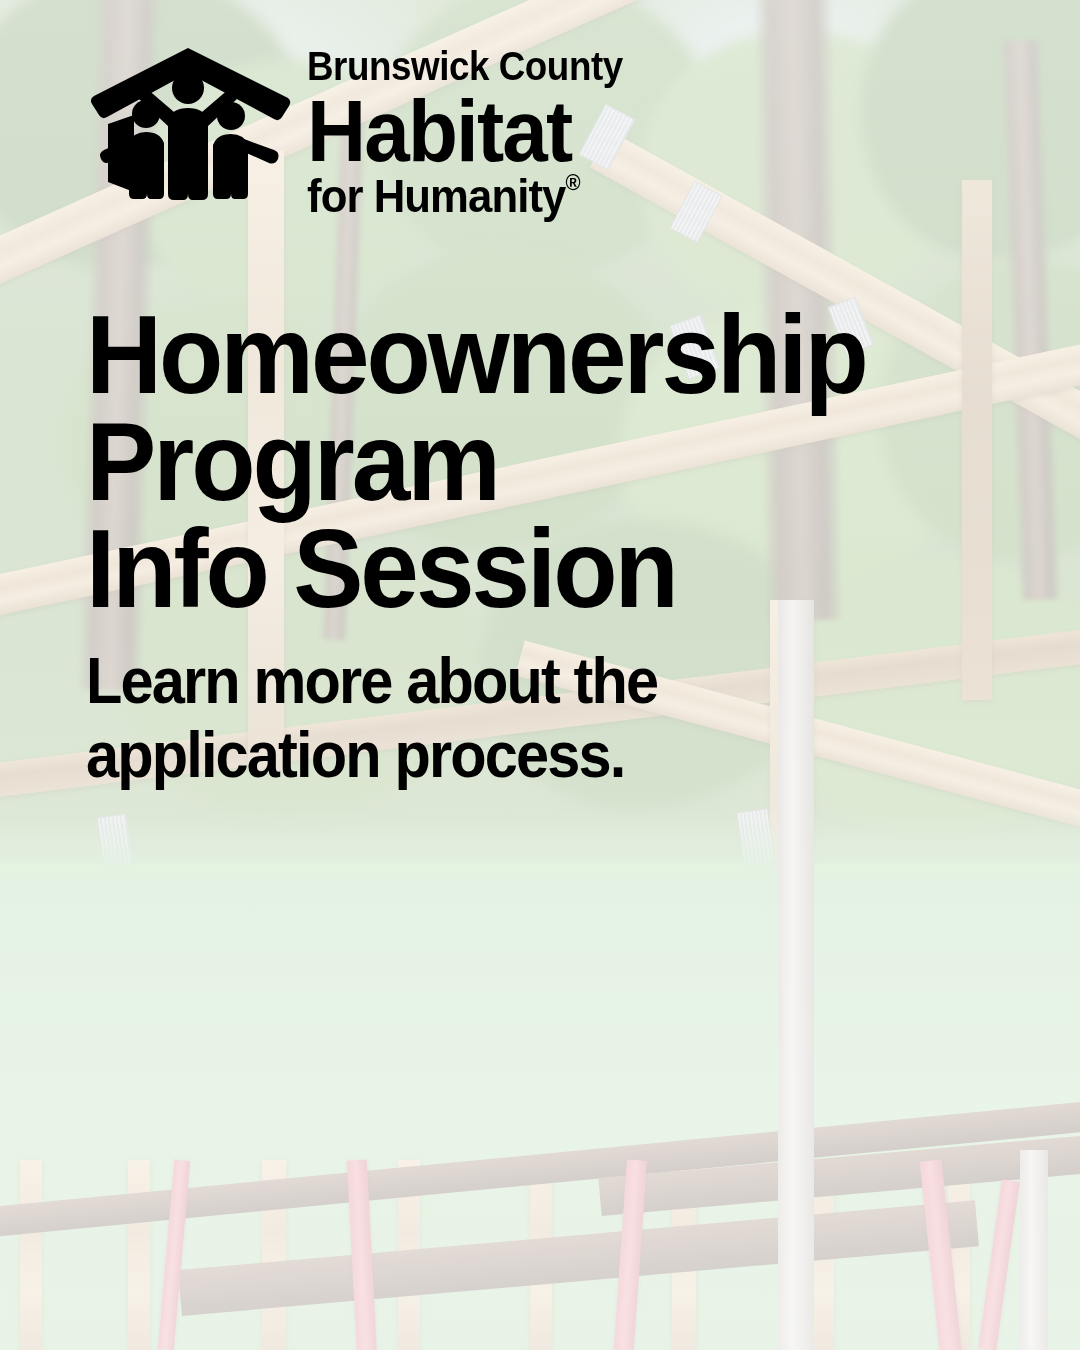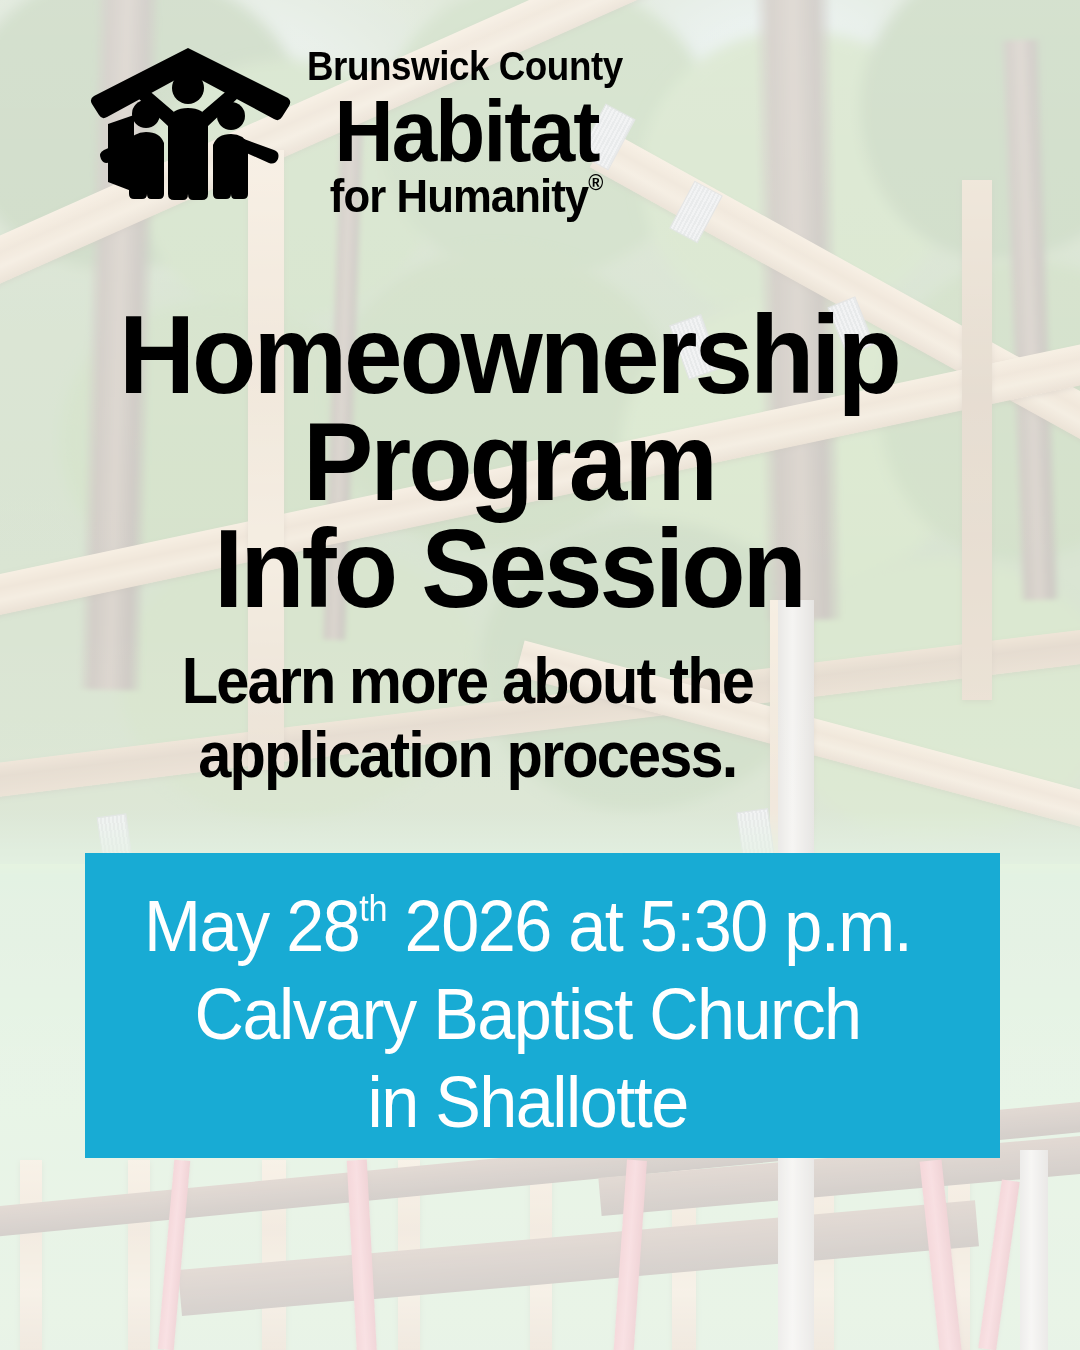--- a/index.html
+++ b/index.html
@@ -11,21 +11,20 @@
   body {
     font-family: "Liberation Sans", sans-serif;
   }
 
   #poster {
     position: relative;
     width: 1080px;
     height: 1350px;
     overflow: hidden;
     background: #bef264;
-    text-align: center;
   }
 
   
   .photo {
     position: absolute;
     inset: 0;
     overflow: hidden;
   }
   
   .bg-sky {
@@ -331,22 +330,15 @@
       <span class="ln">Homeownership</span>
       <span class="ln">Program</span>
       <span class="ln">Info Session</span>
     </div>
 
     <div class="subhead">
       <span class="ln">Learn more about the</span>
       <span class="ln">application process.</span>
     </div>
 
-    <div class="details-box">
-      <div class="details-text">
-        <span class="ln"><span>May 28</span><span class="ord">th</span><span> 2026 at 5:30 p.m.</span></span>
-        <span class="ln">Calvary Baptist Church</span>
-        <span class="ln">in Shallotte</span>
-      </div>
-    </div>
 
   </div>
 </div>
 
 </body></html>

